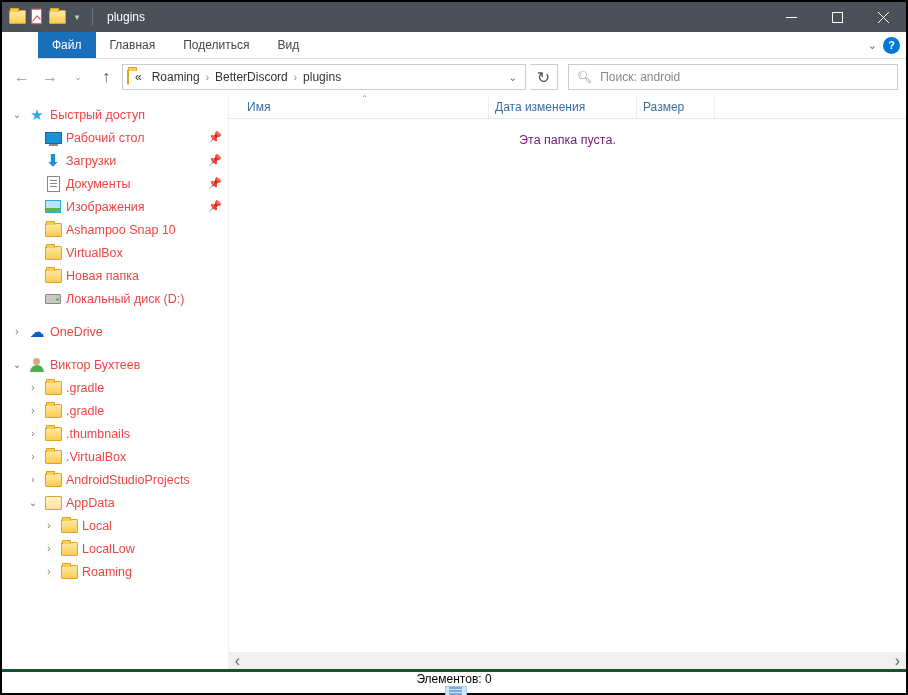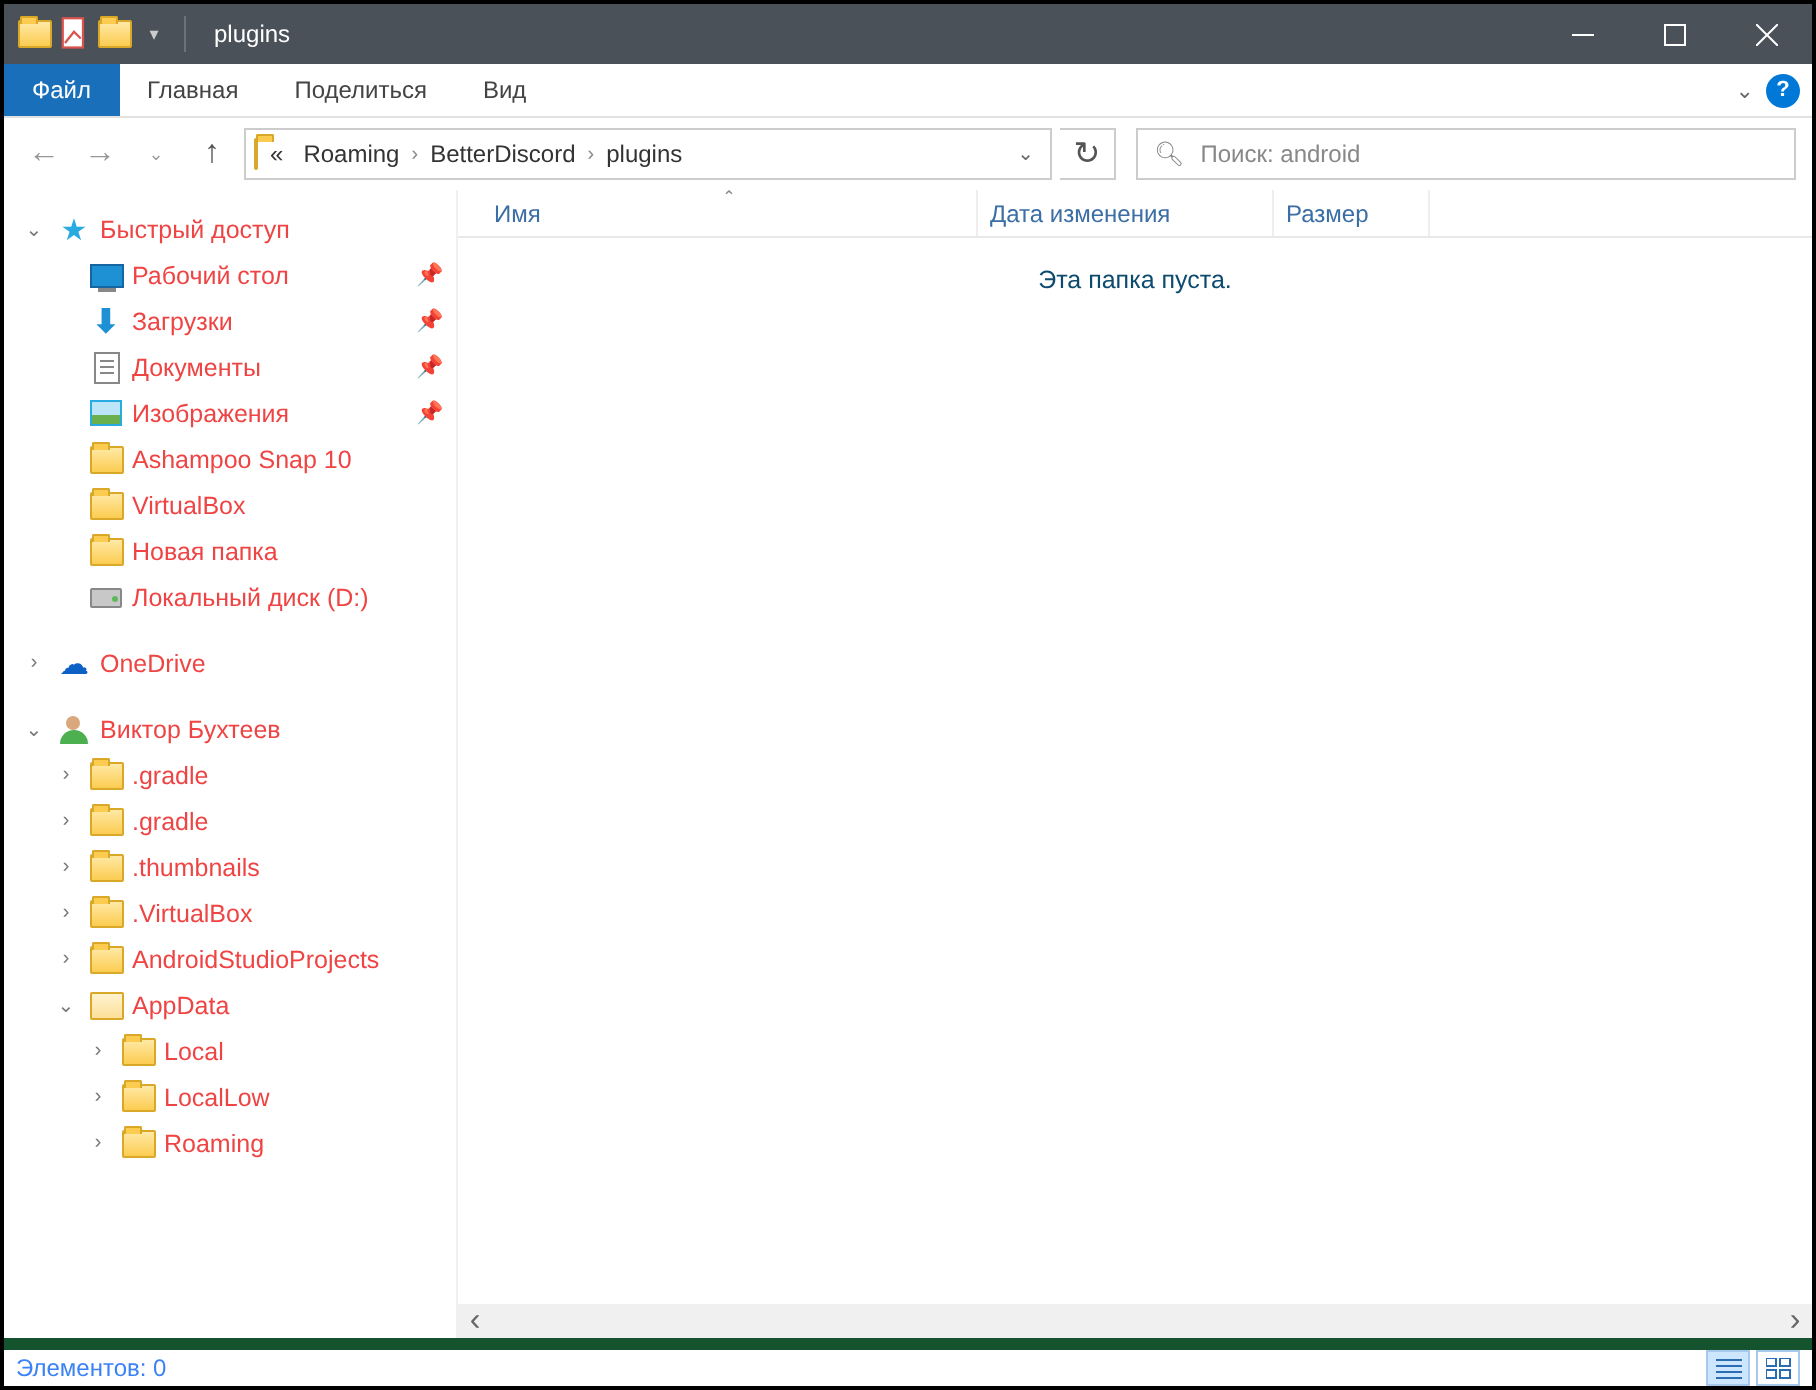--- a/index.html
+++ b/index.html
@@ -10,21 +10,21 @@
   .titlebar { height: 30px; background: #4a5159; display: flex; align-items: center; color: #fff; }
   .qat { display: flex; align-items: center; gap: 2px; padding-left: 6px; }
   .qat-ico { width: 18px; height: 18px; display:flex; align-items:center; justify-content:center; }
   .qat-sep { width:1px; height:18px; background:#6b727a; margin:0 4px;}
   .title-text { margin-left: 10px; font-size: 12px; }
   .spacer { flex: 1; }
   .winbtn { width: 46px; height: 30px; display:flex; align-items:center; justify-content:center; color:#fff; }
   .winbtn svg { width:11px; height:11px; }
 
   
-  .ribbon { height: 27px; background: #fff; border-bottom: 1px solid #e1e1e1; display:flex; align-items:stretch; }
+  .ribbon { height: 27px; background: #fff; border-bottom: 1px solid #e1e1e1; display:flex; align-items:stretch;margin-left:36px; }
   .tab { padding: 0 14px; font-size: 12px; display:flex; align-items:center; color:#444; cursor:default;}
   .tab.file { background: #1a6fbb; color:#fff; }
   .rib-right { margin-left:auto; display:flex; align-items:center; padding-right:6px; gap:6px;}
   .chevron-down { color:#666; font-size:11px;}
   .help { width:17px;height:17px;border-radius:50%;background:#0078d7;color:#fff;font-size:11px;display:flex;align-items:center;justify-content:center;font-weight:bold;}
 
   
   .navbar { height: 36px; display:flex; align-items:center; padding: 0 8px; gap:4px; }
   .navbtn { width:24px;height:28px;display:flex;align-items:center;justify-content:center;color:#999;}
   .navbtn.enabled { color:#555;}
@@ -57,27 +57,27 @@
 
   
   .content { flex:1; display:flex; flex-direction:column; }
   .headers { height:24px; border-bottom:1px solid #e8e8e8; display:flex; align-items:center; font-size:12px; color:#3b6ea5; padding-left:12px;}
   .col { border-right:1px solid #eee; height:100%; display:flex; align-items:center; padding-left:6px;}
   .col.name { width:248px; position:relative;}
   .col.date { width:148px;text-align:center;}
   .col.type { width:110px;}
   .col.size { width:78px;}
   .sort-ind { position:absolute; left:50%; top:-1px; transform:translateX(-50%); color:#888; font-size:8px;}
-  .empty { flex:1; padding-top:14px; text-align:center; font-size:12.5px; color:#0c4a6e;}
+  .empty { flex:1; padding-top:14px; text-align:center; font-size:12.5px; color:#701a75;}
   .hscroll { height:17px; background:#f0f0f0; display:flex; align-items:center;}
   .hscroll .arrow{ width:17px;height:17px;display:flex;align-items:center;justify-content:center;color:#666; background:#f0f0f0;}
   .hscroll .track{ flex:1; height:17px; background:#f0f0f0;}
 
   
-  .status { height:24px; border-top:6px solid #14532d; display:flex; align-items:center; font-size:12px; color:#3b82f6; padding:0 6px;}
+  .status { height:24px; border-top:3px solid #14532d; display:flex; align-items:center; font-size:12px; color:#000000; padding:0 6px;flex-direction:column;}
   .status .viewbtn { width:22px;height:18px; border:1px solid #a6c8ea; margin-left:3px; display:flex;align-items:center;justify-content:center;}
   .status .viewbtn.active { background:#cde6ff;}
   .status .viewbtn svg { width:13px;height:11px;}
 
   
   .star { color:#29abe2; font-size:15px;}
   .icon-desktop { width:17px;height:12px; background:#1e90d4; border:1px solid #1565a0; position:relative;}
   .icon-desktop::after{content:"";position:absolute;bottom:-3px;left:3px;right:3px;height:2px;background:#888;}
   .icon-down { color:#1e90d4; font-size:16px; font-weight:bold;}
   .icon-doc { width:13px;height:16px;border:1px solid #888;background:#fff;display:flex;flex-direction:column;justify-content:space-around;padding:2px;}

